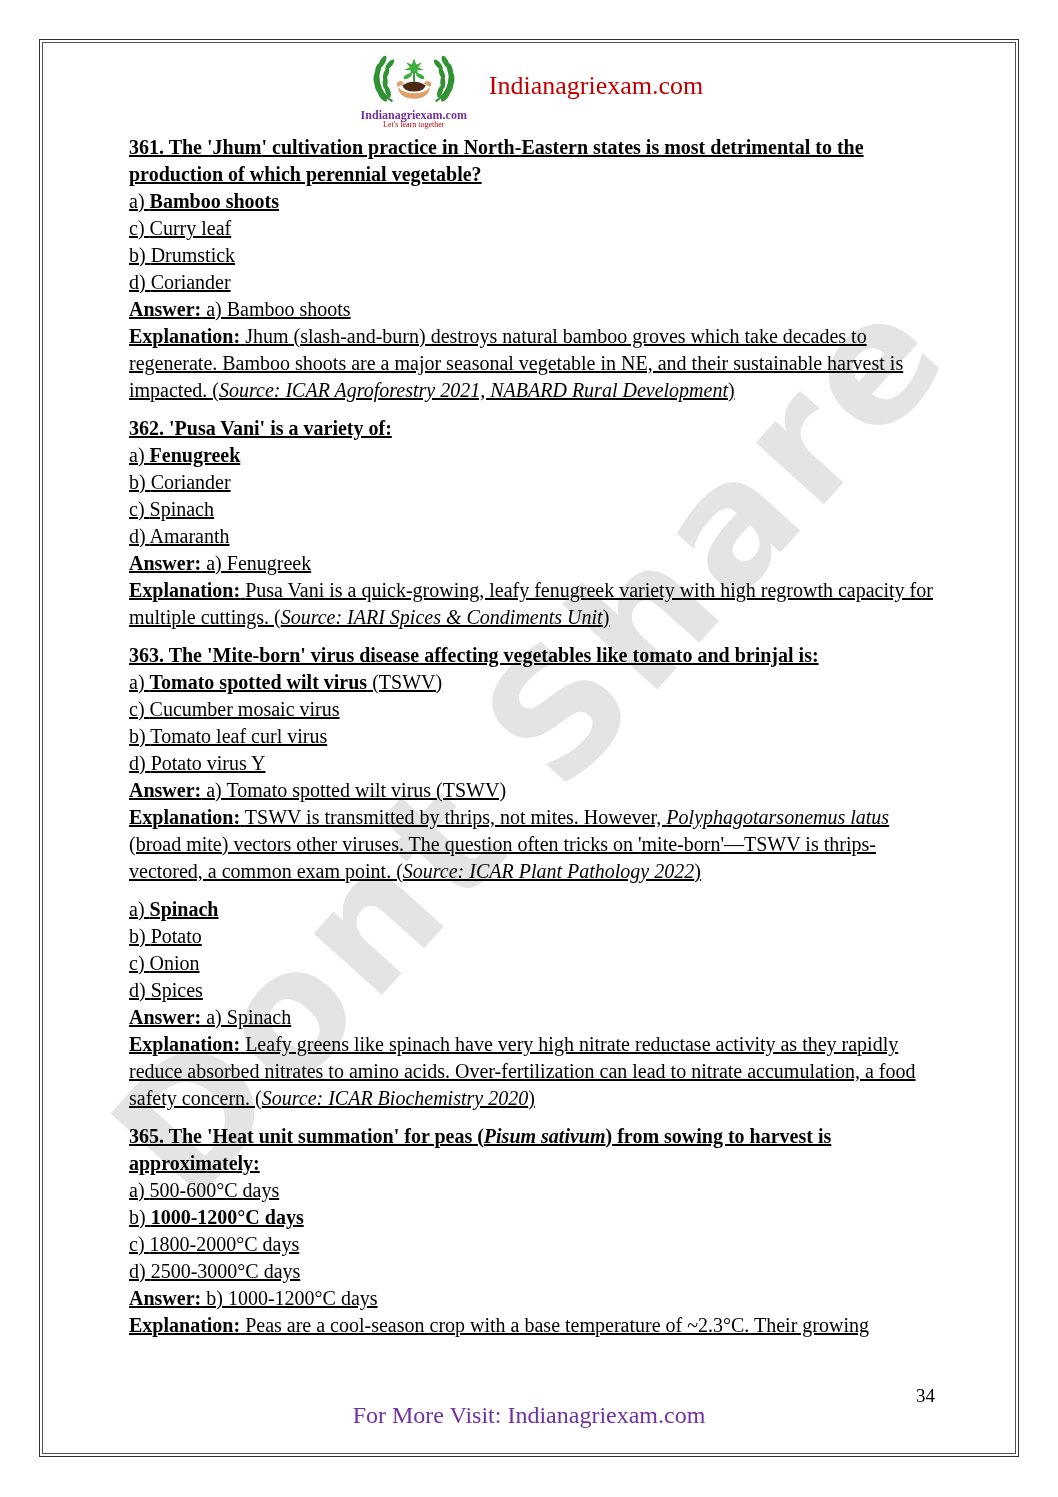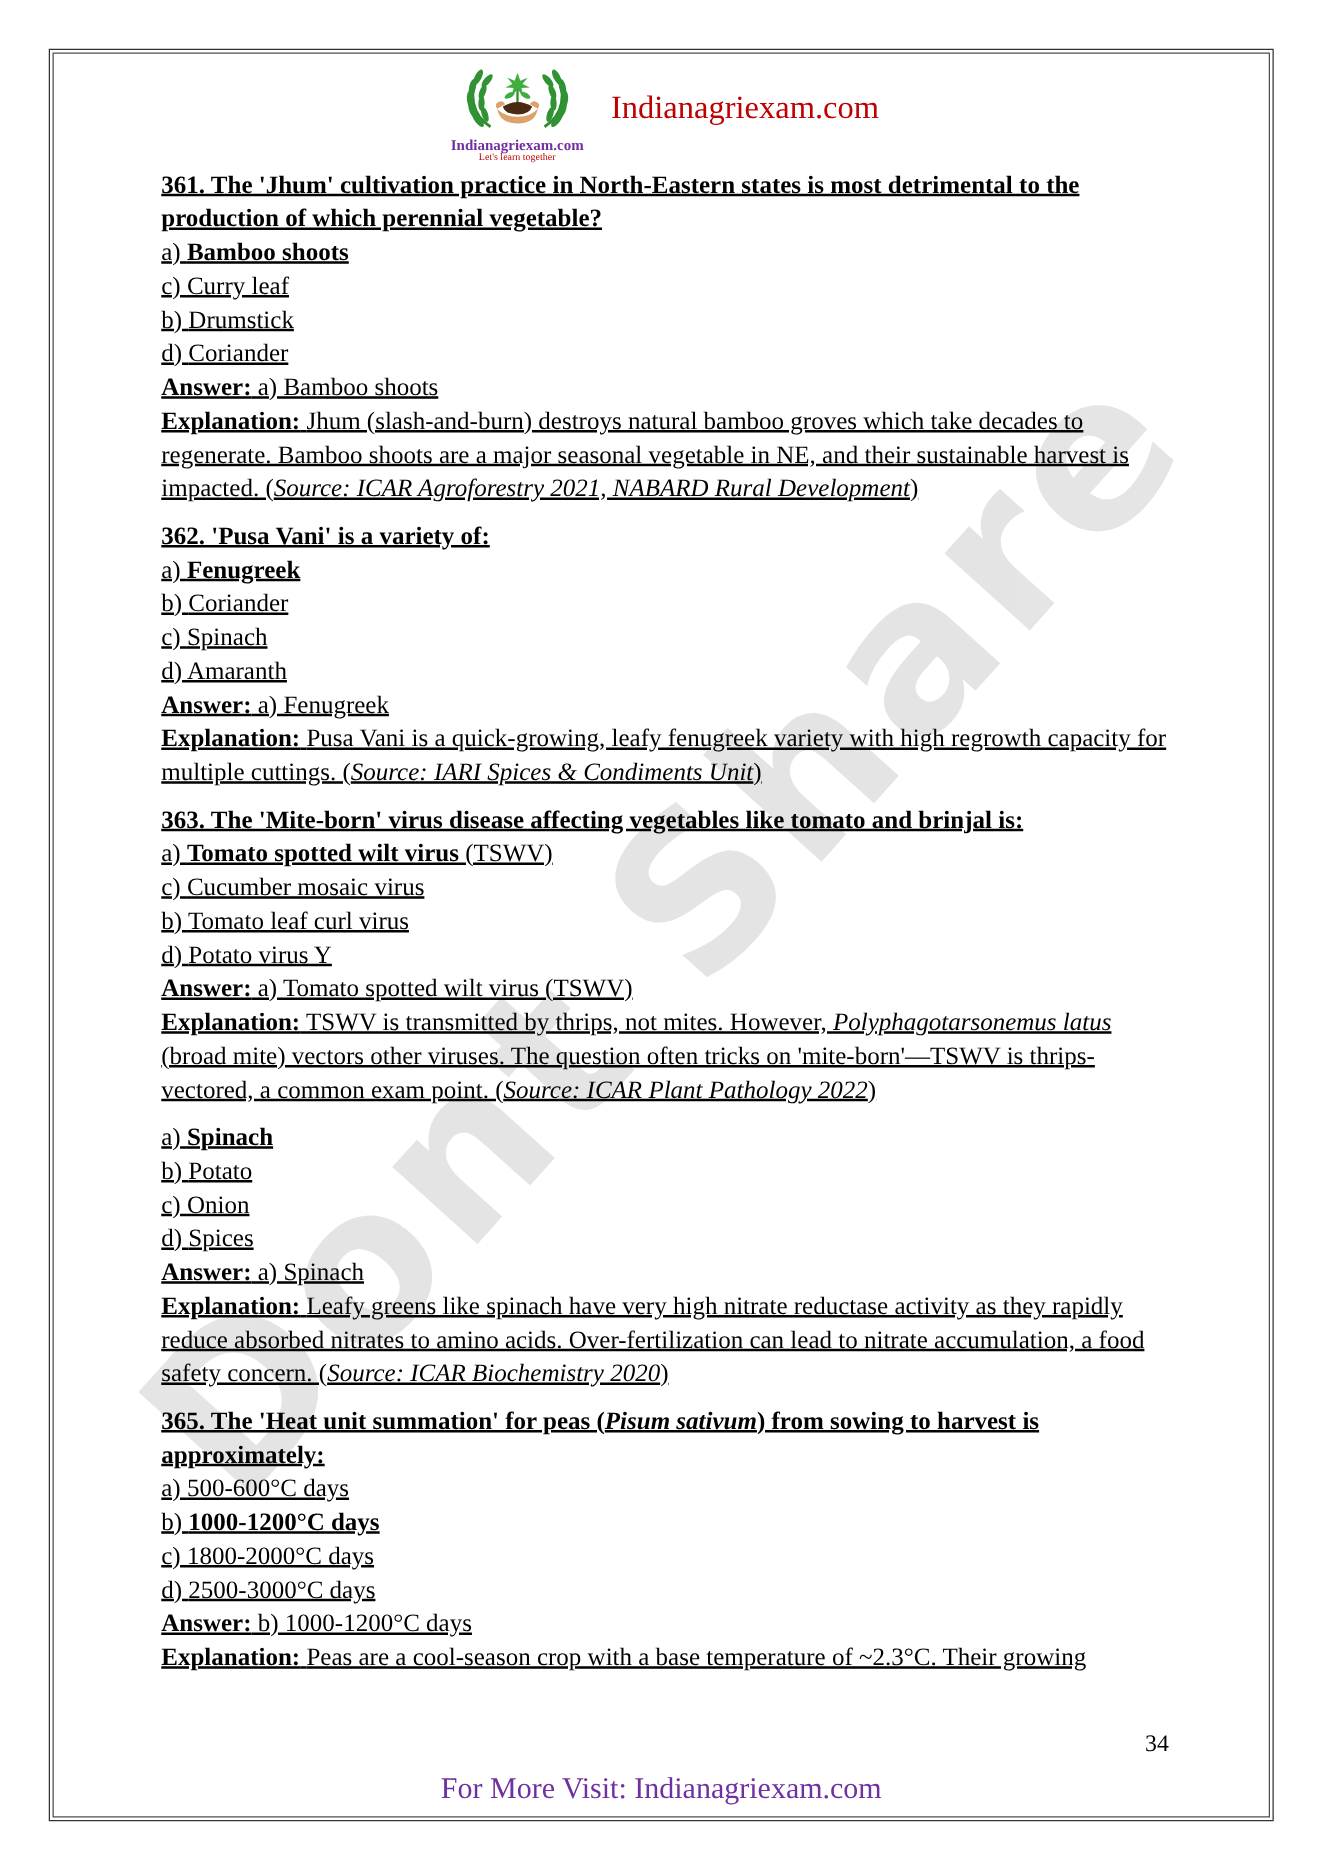--- a/index.html
+++ b/index.html
@@ -30,21 +30,21 @@
   }
   .question-block{margin-bottom:11px;}
   .q-heading{font-weight:bold;}
   .b{font-weight:bold;}
   .i{font-style:italic;}
   .page-number{
     position:absolute;right:80px;bottom:46px;z-index:1;
     font-family:Liberation Serif, serif;font-size:19px;
   }
   .footer-link{
-    position:absolute;left:0;right:0;bottom:8px;z-index:1;
+    position:absolute;left:0;right:0;bottom:24px;z-index:1;
     text-align:center;color:#7030a0;font-size:24px;
   }
 </style>
 </head>
 <body>
 
 <div class="page-frame">
 
   <div class="watermark">Dont Share</div>
 

